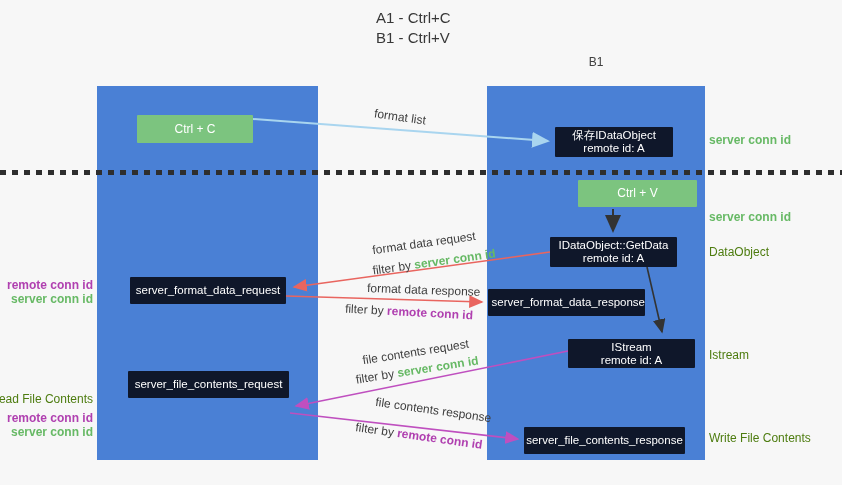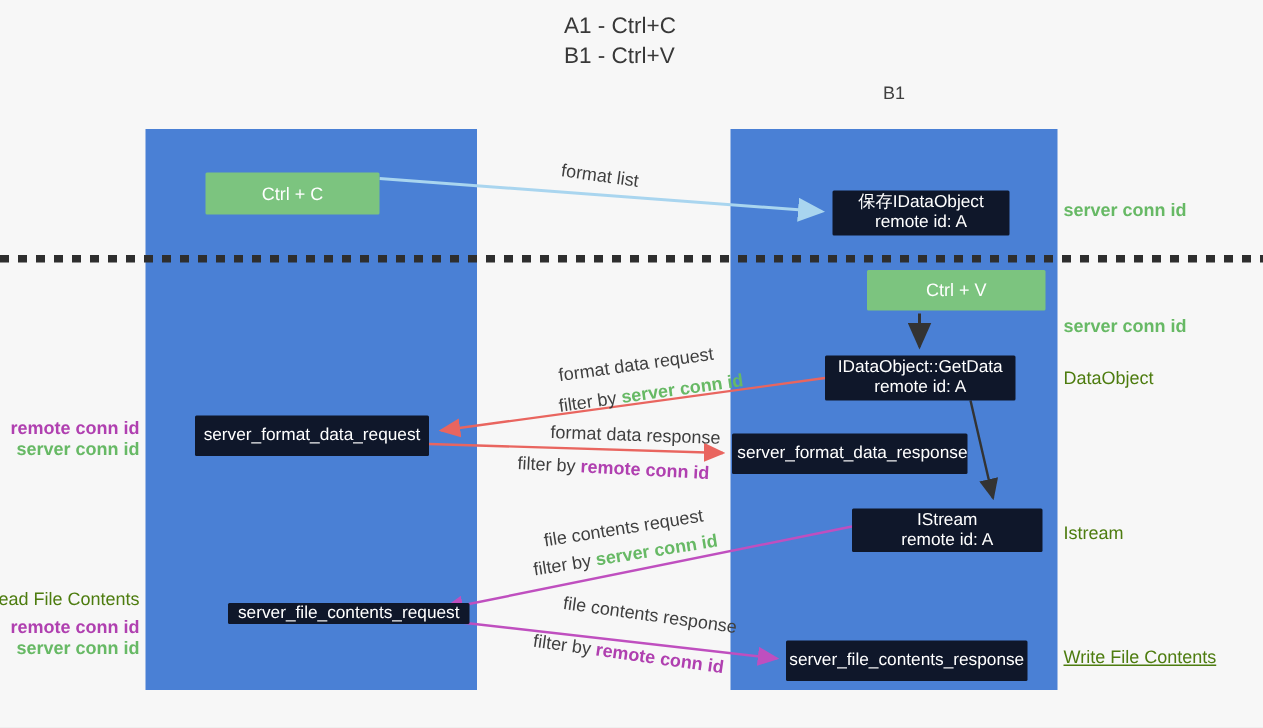--- a/index.html
+++ b/index.html
@@ -103,21 +103,21 @@
 
   <div class="node orange" style="left:488px;top:289px;width:157px;height:27px;align-items:flex-end;">
     <span>server_format_data_response</span>
   </div>
 
   <div class="node orange" style="left:568px;top:339px;width:127px;height:29px;">
     <span>IStream</span>
     <span>remote id: A</span>
   </div>
 
-  <div class="node orange" style="left:128px;top:402px;width:161px;height:14px;margin-left:24px;">
+  <div class="node orange" style="left:128px;top:371px;width:161px;height:27px;">
     <span>server_file_contents_request</span>
   </div>
 
   <div class="node orange" style="left:524px;top:427px;width:161px;height:27px;">
     <span>server_file_contents_response</span>
   </div>
 
   <div class="edge-label" style="left:374px;top:110px;transform:rotate(8deg);">format list</div>
 
   <div class="edge-label" style="left:372px;top:236px;transform:rotate(-8deg);">format data request</div>
@@ -137,21 +137,21 @@
 
   <div class="edge-label" style="left:375px;top:403px;transform:rotate(8deg);">file contents response</div>
   <div class="edge-label" style="left:355px;top:429px;transform:rotate(8deg);">
     <span>filter by </span><span class="hl-purple">remote conn id</span>
   </div>
 
   <div class="side-label right green" style="top:133px;">server conn id</div>
   <div class="side-label right green" style="top:210px;">server conn id</div>
   <div class="side-label right plain" style="top:245px;">DataObject</div>
   <div class="side-label right plain" style="top:348px;">Istream</div>
-  <div class="side-label right plain" style="top:431px;text-decoration:underline;">Write File Contents</div>
+  <div class="side-label right plain" style="top:431px;">Write File Contents</div>
 
   <div class="side-label left purple" style="top:278px;">remote conn id</div>
   <div class="side-label left green" style="top:292px;">server conn id</div>
   <div class="side-label left plain" style="top:392px;">Read File Contents</div>
   <div class="side-label left purple" style="top:411px;">remote conn id</div>
   <div class="side-label left green" style="top:425px;">server conn id</div>
 
 </div>
 
 </body></html>

